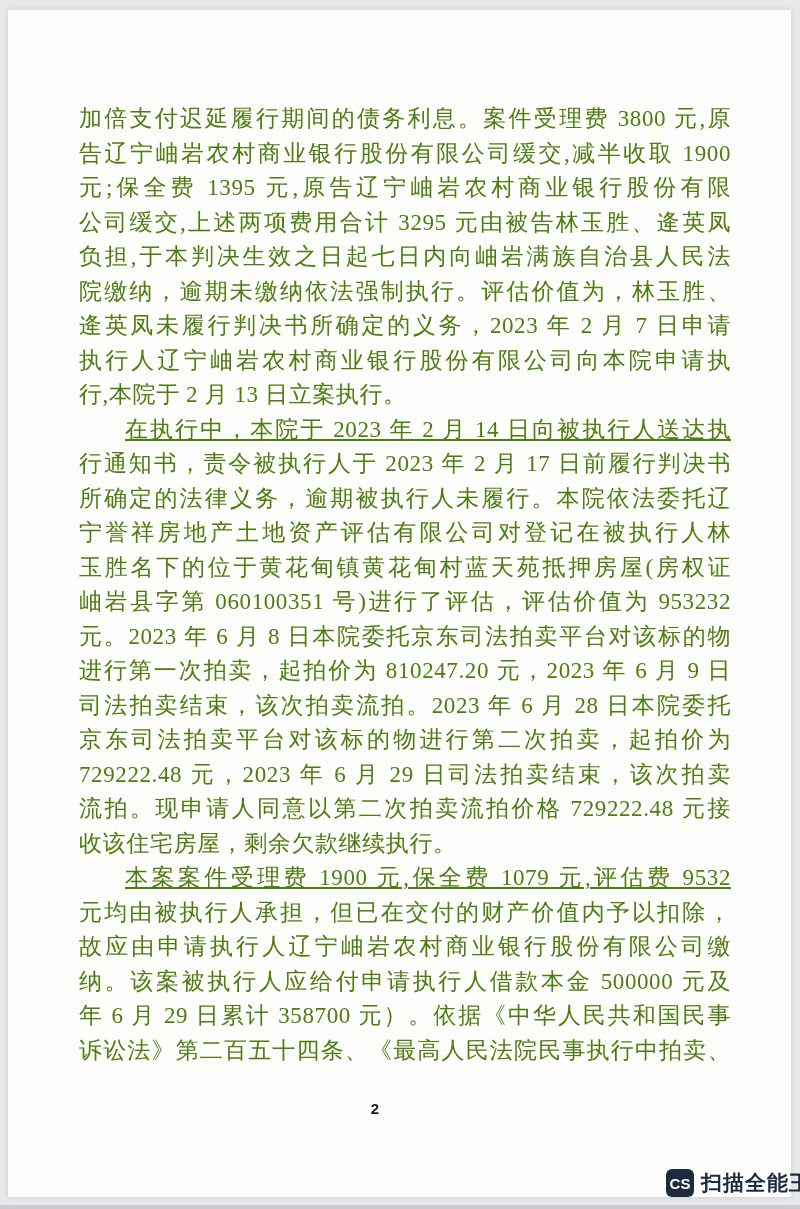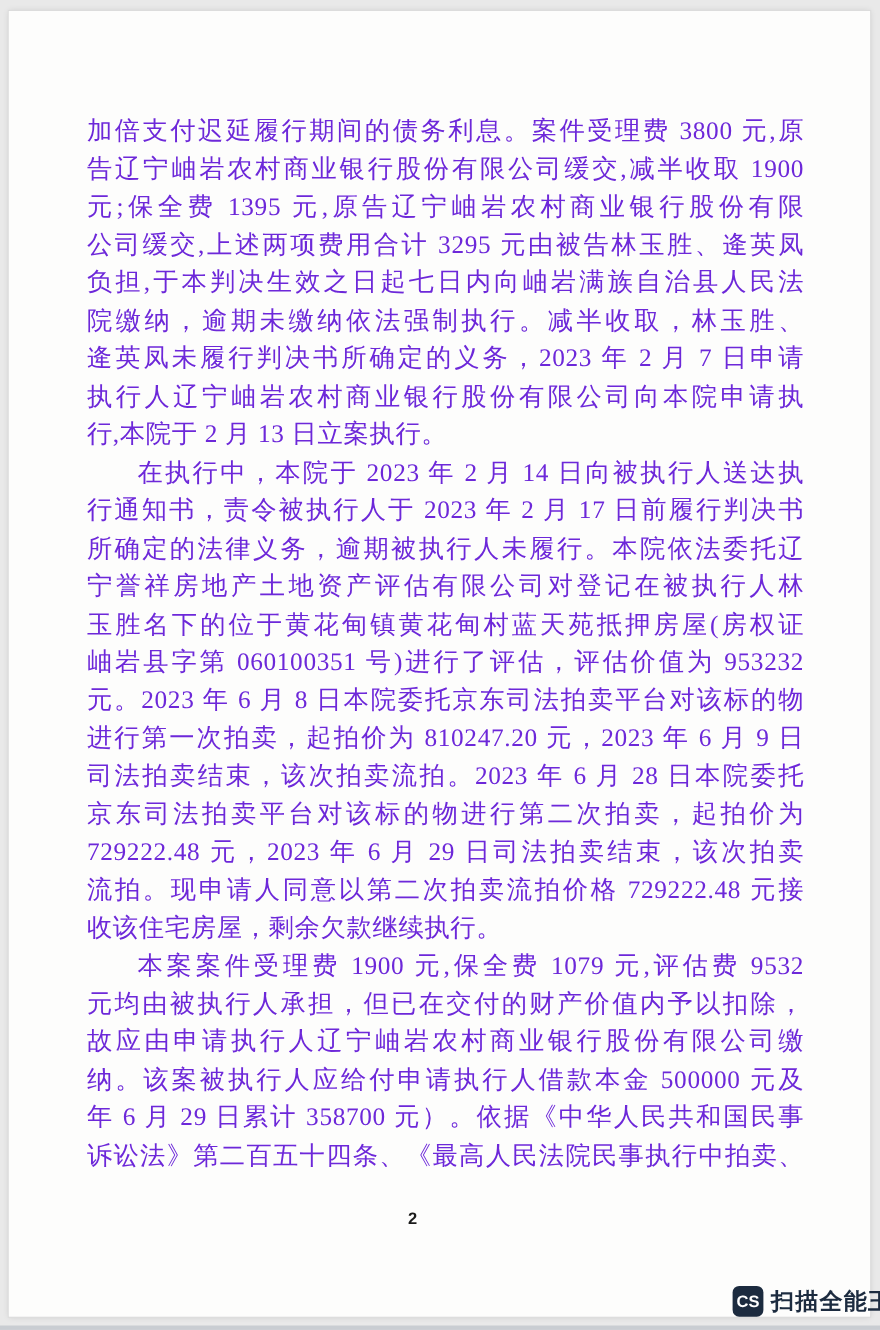--- a/index.html
+++ b/index.html
@@ -8,29 +8,29 @@
     background:#e9e9e9;
     font-family:"Liberation Serif","DejaVu Serif",serif;
   }
   .edge-bottom{position:absolute;left:0;right:0;bottom:0;height:4px;background:#c9cdd2;}
   .page{
     position:absolute;left:8px;top:10px;width:783px;height:1187px;
     background:#fdfdfc;box-shadow:0 0 0 1px #dcdcdc, 0 0 6px rgba(0,0,0,.12);
   }
   .doc-body{
     position:absolute;left:71px;top:92px;width:652px;
-    font-size:23px;color:#6d28d9;letter-spacing:.6px;
+    font-size:23px;color:#4d7c0f;letter-spacing:.6px;
   }
   .line{
     height:34.5px;line-height:34.5px;white-space:nowrap;
     text-align:justify;
   }
   .line.full{ text-align:justify; text-align-last:justify; white-space:normal; overflow:hidden; height:34.5px;}
   .line.end{ text-align:center; text-align-last:left; }
-  .line.ind{ padding-left:46px; }
+  .line.ind{ padding-left:46px;text-decoration:underline; }
   .page-number{
     position:absolute;left:352px;top:1090px;width:30px;text-align:center;
     font-size:15px;color:#1a1a1a;font-family:"Liberation Sans",sans-serif;font-weight:bold;
   }
   .watermark{
     position:absolute;left:666px;top:1169px;display:flex;align-items:center;gap:7px;
     font-family:"Liberation Sans",sans-serif;
   }
   .wm-badge{
     width:28px;height:28px;border-radius:6px;background:#1c2b3f;
@@ -44,21 +44,21 @@
 </head>
 <body>
 
 <div class="page">
   <div class="doc-body" id="doc-body">
       <div class="line full">加倍支付迟延履行期间的债务利息。案件受理费 3800 元,原</div>
       <div class="line full">告辽宁岫岩农村商业银行股份有限公司缓交,减半收取 1900</div>
       <div class="line full">元;保全费 1395 元,原告辽宁岫岩农村商业银行股份有限</div>
       <div class="line full">公司缓交,上述两项费用合计 3295 元由被告林玉胜、逄英凤</div>
       <div class="line full">负担,于本判决生效之日起七日内向岫岩满族自治县人民法</div>
-      <div class="line full">院缴纳，逾期未缴纳依法强制执行。减半收取，林玉胜、</div>
+      <div class="line full">院缴纳，逾期未缴纳依法强制执行。评估价值为，林玉胜、</div>
       <div class="line full">逄英凤未履行判决书所确定的义务，2023 年 2 月 7 日申请</div>
       <div class="line full">执行人辽宁岫岩农村商业银行股份有限公司向本院申请执</div>
       <div class="line end">行,本院于 2 月 13 日立案执行。</div>
       <div class="line full ind">在执行中，本院于 2023 年 2 月 14 日向被执行人送达执</div>
       <div class="line full">行通知书，责令被执行人于 2023 年 2 月 17 日前履行判决书</div>
       <div class="line full">所确定的法律义务，逾期被执行人未履行。本院依法委托辽</div>
       <div class="line full">宁誉祥房地产土地资产评估有限公司对登记在被执行人林</div>
       <div class="line full">玉胜名下的位于黄花甸镇黄花甸村蓝天苑抵押房屋(房权证</div>
       <div class="line full">岫岩县字第 060100351 号)进行了评估，评估价值为 953232</div>
       <div class="line full">元。2023 年 6 月 8 日本院委托京东司法拍卖平台对该标的物</div>

